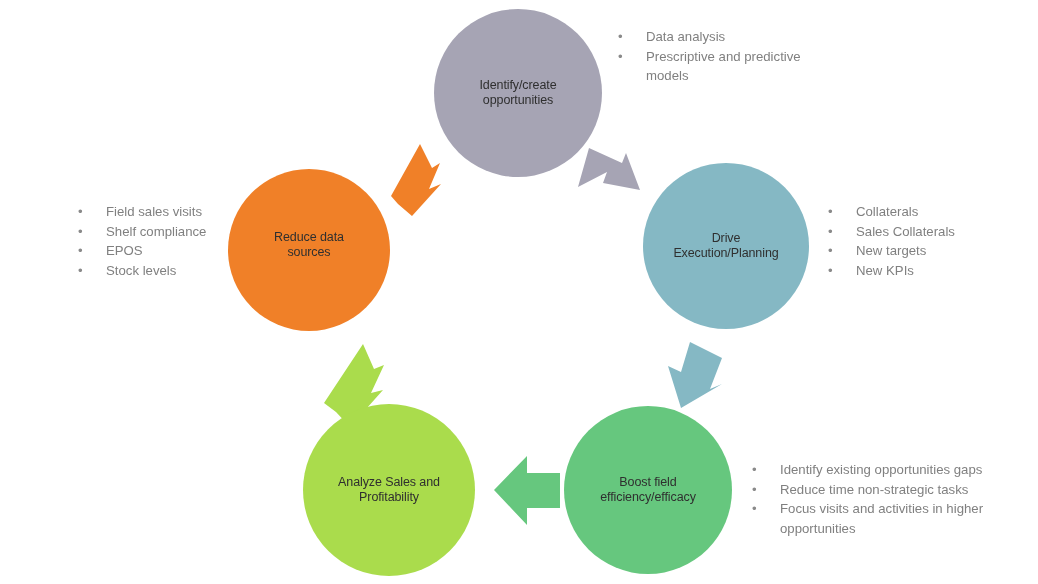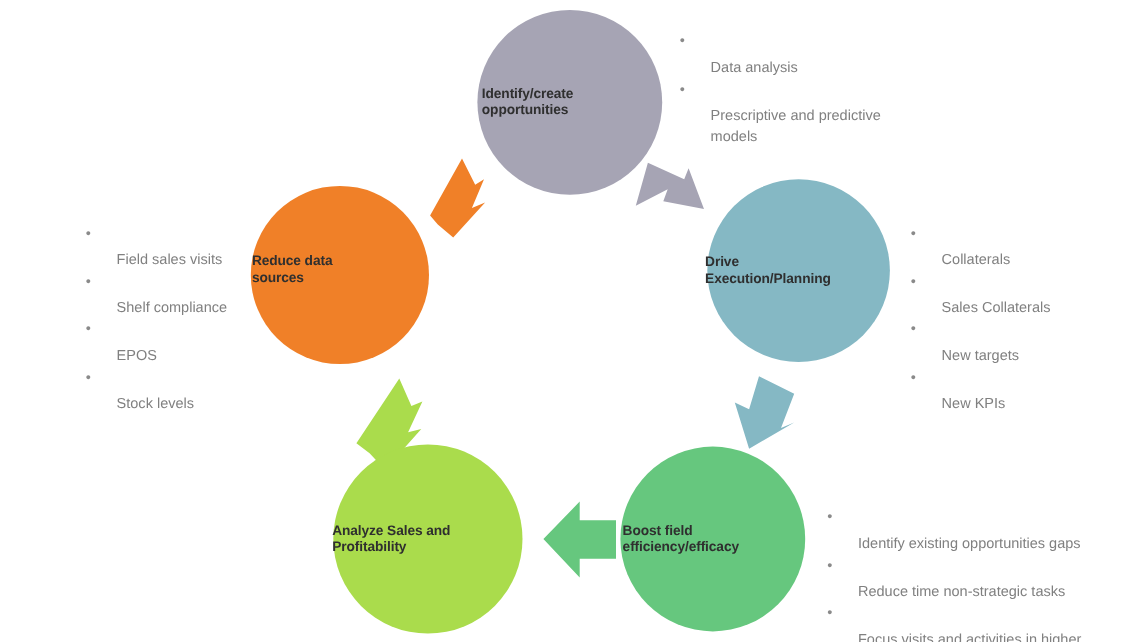--- a/index.html
+++ b/index.html
@@ -25,21 +25,22 @@
   }
   #cycle-svg {
     position: absolute;
     left: 0;
     top: 0;
     width: 1038px;
     height: 584px;
   }
   .node-label {
     position: absolute;
-    font-weight: bold;
+    text-align: center;
+    font-weight: normal;
     font-size: 12.5px;
     line-height: 15px;
     color: #2f2f2f;
     letter-spacing: -0.1px;
     white-space: pre-line;
     pointer-events: none;
   }
   .bullet-block {
     position: absolute;
     font-size: 13.2px;
@@ -54,21 +55,20 @@
     width: 28px;
     flex: 0 0 28px;
     text-align: left;
     font-size: 13.2px;
     line-height: 19.5px;
     color: #8a8a8a;
   }
   .bullet-text {
     flex: 1 1 auto;
     color: #808080;
-    margin-top: 24px;
   }
 </style>
 </head>
 <body style="background: rgb(255, 255, 255);">
 
 <div id="diagram-root">
   <svg id="cycle-svg" viewBox="0 0 1038 584" xmlns="http://www.w3.org/2000/svg">
     <g id="arrow-layer">
         <polygon points="391,196 420,144 432,168 440,163 429,189 441,184 412,216 398,204" fill="#f08028"></polygon>
         <polygon points="589,148 622,163 626,153 640,190 603,183 607,172 578,187" fill="#a6a4b4"></polygon>

